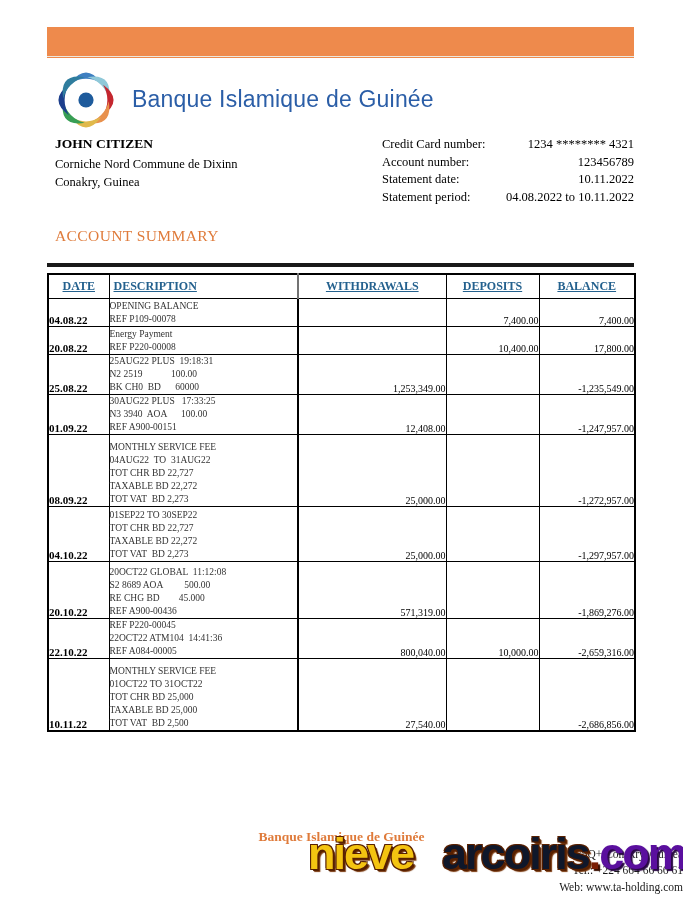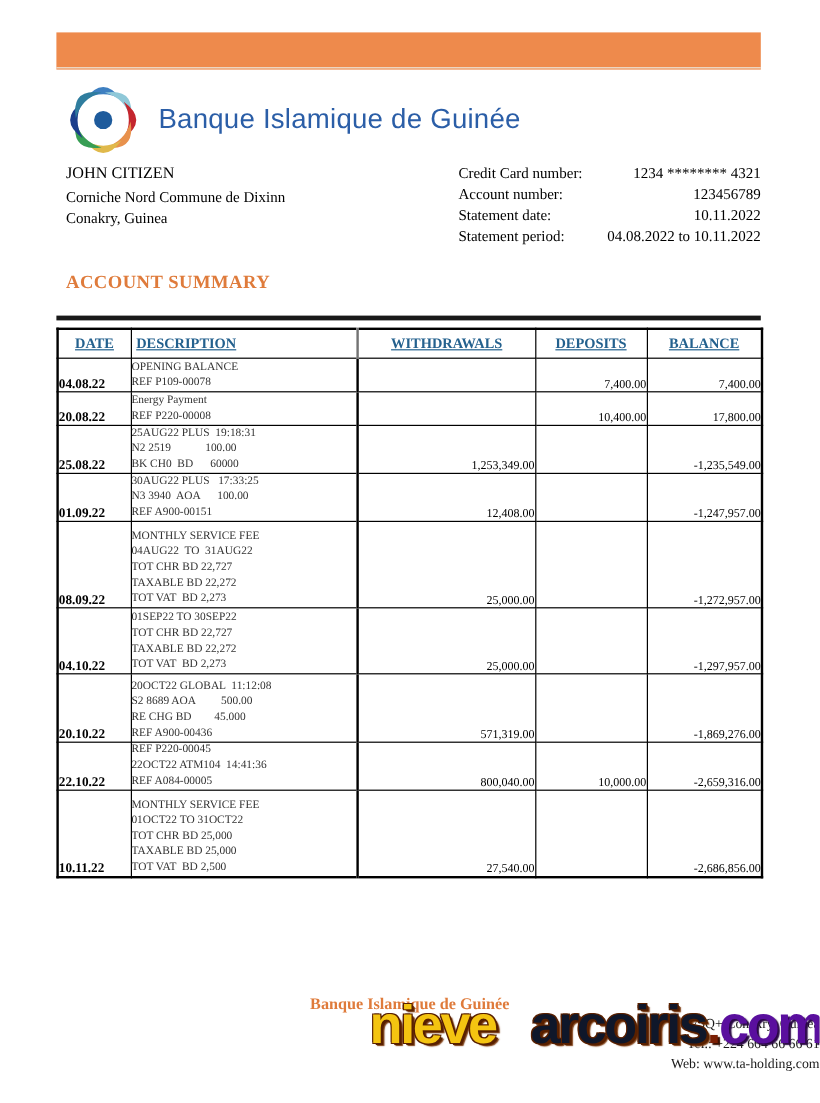--- a/index.html
+++ b/index.html
@@ -5,27 +5,27 @@
   html,body{margin:0;padding:0;background:#fff;}
   .page{
     position:relative;width:683px;height:919px;background:#ffffff;
     font-family:"Liberation Serif", serif;color:#000;overflow:hidden;
   }
   .topbar{position:absolute;left:47px;top:27px;width:587px;height:31px;background:#EE8A4C;}
   .logo-edge{position:absolute;left:47px;top:56px;width:587px;height:1px;background:#ece8df;}
   .brandrow{position:absolute;left:48px;top:60px;display:flex;align-items:flex-start;}
   .brand-title{font-family:"Liberation Sans",sans-serif;font-size:23px;color:#2B5EA7;margin:26px 0 0 8px;letter-spacing:0.2px;}
   .inforow{position:absolute;left:55px;top:136px;width:579px;display:flex;justify-content:space-between;}
-  .customer .name{font-weight:normal;font-size:13.5px;margin-bottom:4px;}
+  .customer .name{font-weight:bold;font-size:13.5px;margin-bottom:4px;}
   .customer .addr{font-size:12.5px;line-height:17.5px;}
   .accinfo{width:252px;}
   .accinfo .row{display:flex;justify-content:space-between;font-size:12.5px;line-height:17.6px;}
   .accinfo .lbl{white-space:nowrap;}
   .accinfo .val{white-space:nowrap;text-align:left;}
-  .section-title{position:absolute;left:55px;top:227px;color:#DF7B3B;font-size:15.5px;font-weight:bold;letter-spacing:0.4px;}
+  .section-title{position:absolute;left:55px;top:227px;color:#DF7B3B;font-size:15.5px;font-weight:normal;letter-spacing:0.4px;}
   .thickline{position:absolute;left:47px;top:263px;width:587px;height:4px;background:#191919;}
   table.stmt{
     position:absolute;left:47px;top:273px;width:587px;border-collapse:collapse;
     table-layout:fixed;border:2px solid #000;
   }
   table.stmt th{
     border:1px solid #000;color:#24618E;font-size:12px;font-weight:bold;
     height:23px;text-align:center;padding:0;font-family:"Liberation Serif",serif;text-decoration:underline;
   }
   table.stmt th.desc-h{text-align:left;padding-left:4px;}

